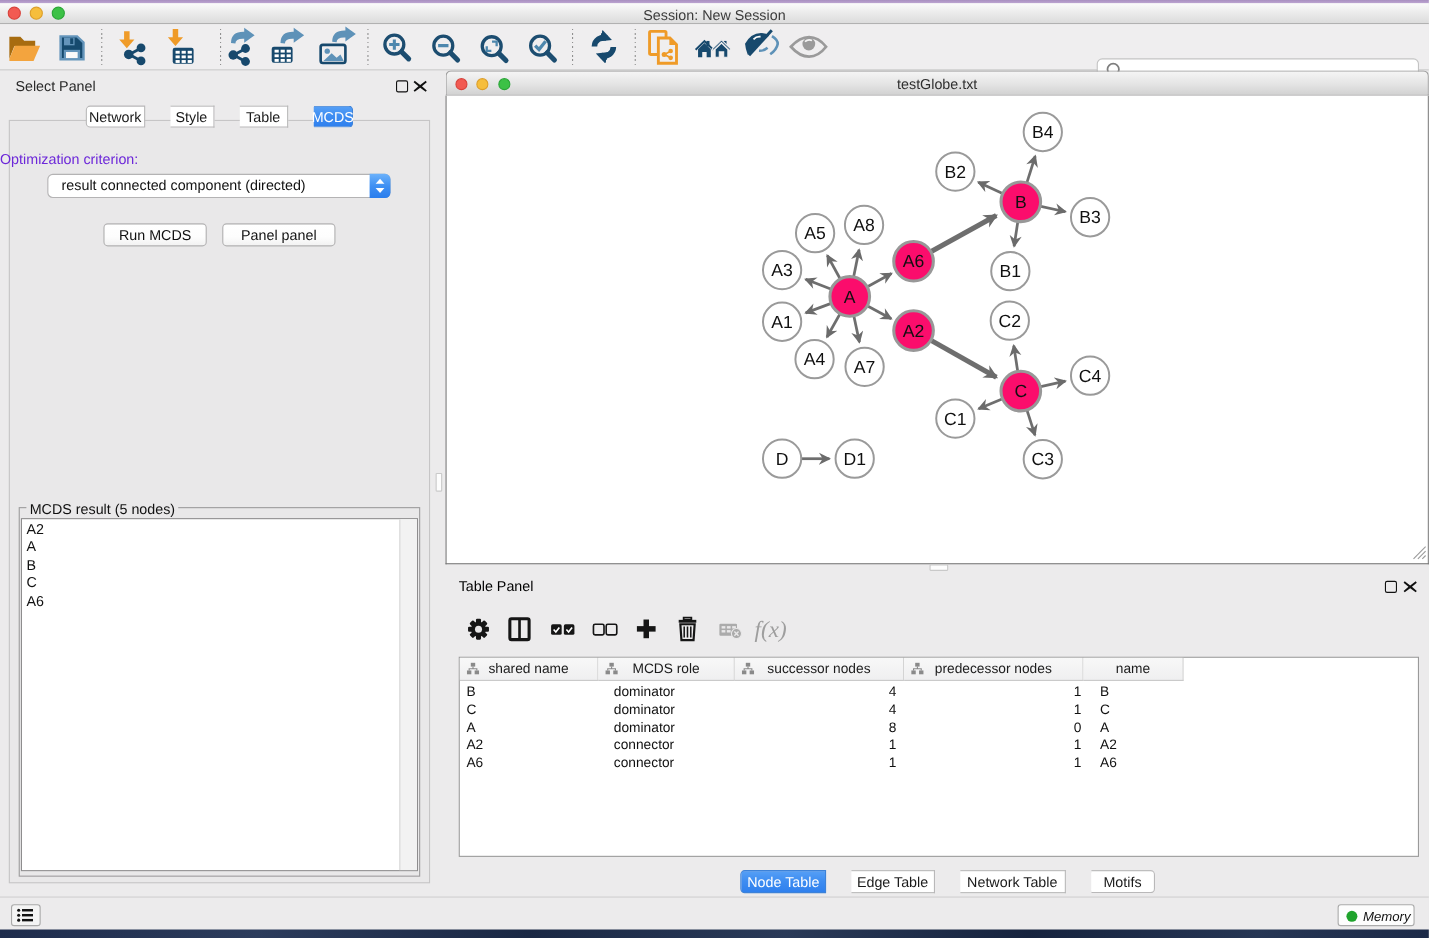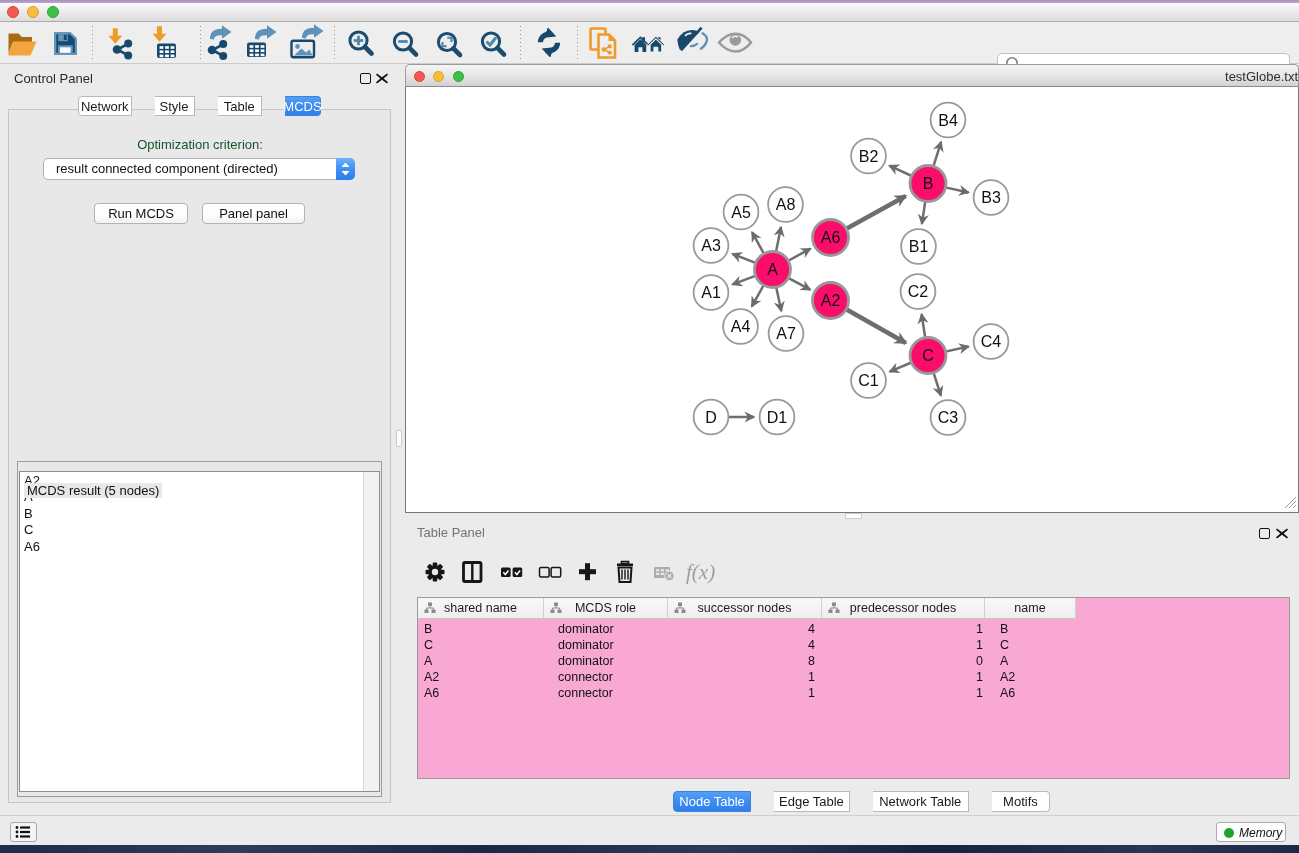--- a/index.html
+++ b/index.html
@@ -37,51 +37,51 @@
 #cp-content { left:8px; top:109px; width:383px; height:694px; background:#e9e8e9;
   border:1px solid #c6c5c6; }
 .tabbar { height:20px; display:flex; font-size:13px;gap:23px; }
 .tab { background:#fff; border:1px solid #b9b8b9; border-left:none; color:#1a1a1a;
   display:flex; align-items:center; justify-content:center; }
 .tab.first { border-left:1px solid #b9b8b9; border-radius:4px 0 0 4px; }
 .tab.last { border-radius:0 4px 4px 0; }
 .tab.sel { background:linear-gradient(180deg,#559ff6 0%,#3d8cf1 50%,#2f80ee 100%);
   border-color:#3d82d8; color:#fff; }
 #cp-tabs { left:78px; top:96px; width:243px; height:20px; }
-#opt-label { left:0; top:137px; width:400px; text-align:center; font-size:13px; color:#14532d; }
+#opt-label { left:0; top:137px; width:400px; font-size:13px; color:#6d28d9; }
 #dropdown { left:43px; top:158px; width:312px; height:22px; background:#fff;
   border:1px solid #b4b3b4; border-radius:5px; font-size:13px; color:#111;
   line-height:20px; padding-left:12px; }
 #dd-cap { left:336px; top:158px; width:19px; height:22px; border-radius:0 5px 5px 0;
   background:linear-gradient(180deg,#6cb2fb 0%,#3f90f3 50%,#2a7ded 100%); }
 .btn { background:linear-gradient(180deg,#ffffff 0%,#fdfdfd 60%,#f2f2f2 100%);
   border:1px solid #b4b3b4; border-radius:4px; font-size:13px; color:#111;
   display:flex; align-items:center; justify-content:center;margin-top:12px; }
 #btn-run { left:94px; top:191px; width:94px; height:21px; }
 #btn-close { left:202px; top:191px; width:103px; height:21px; }
 #fieldset { left:17px; top:461px; width:365px; height:336px; border:1px solid #9d9c9d; }
-#fs-legend { left:24px; top:455px; background:#e9e8e9; padding:0 3px; font-size:13px; color:#111;margin-top:28px; }
+#fs-legend { left:24px; top:455px; background:#e9e8e9; padding:0 3px; font-size:13px; color:#111; }
 #listbox { left:19px; top:471px; width:361px; height:321px; background:#fff;
   border:1px solid #8e8d8e; font-size:13px; color:#111; line-height:16.4px; padding:1px 0 0 4px; }
 #list-sb { left:363px; top:472px; width:16px; height:319px; background:#f2f2f2;
   border-left:1px solid #d8d8d8; }
 
 
 #netwin { left:405px; top:64px; width:894px; height:449px; }
 #net-tbar { position:absolute; left:0; top:0; width:894px; height:23px;
   background:linear-gradient(180deg,#f5f5f5 0%,#e4e4e4 55%,#d2d2d2 100%);
   border:1px solid #9b9b9b; border-bottom:1px solid #8c8c8c; border-radius:5px 5px 0 0; }
-#net-tbar .title { position:absolute; left:0; right:0; top:4px; text-align:right; font-size:13px; color:#2e2e2e; }
+#net-tbar .title { position:absolute; left:0; right:0; top:4px; text-align:center; font-size:13px; color:#2e2e2e; }
 .slight { position:absolute; border-radius:50%; width:11px; height:11px; top:6px; }
 #net-canvas { position:absolute; left:0; top:23px; width:894px; height:426px; background:#fff;
   border:1px solid #777; border-top:none; }
 
 
-#tp-title { left:417px; top:525px; font-size:13px; color:#737373;text-align:center; }
-#tp-table { left:417px; top:597px; width:873px; height:182px; background:#f9a8d4; border:1px solid #9a9a9a; }
+#tp-title { left:417px; top:525px; font-size:13px; color:#000000;text-align:center; }
+#tp-table { left:417px; top:597px; width:873px; height:182px; background:#ffffff; border:1px solid #9a9a9a; }
 .th { position:absolute; top:0; height:21px; background:linear-gradient(180deg,#f8f8f8,#efeff0);
   border-right:1px solid #d0d0d0; border-bottom:1px solid #c5c5c5; font-size:12.5px; color:#1c1c1c; }
 .th .lab { position:absolute; left:0; right:0; top:3px; text-align:center; }
 .cell { position:absolute; font-size:12.5px; color:#111; height:16px; }
 #tp-tabs { left:673px; top:791px; width:377px; height:21px; }
 
 
 #statusbar { left:0; top:815px; width:1299px; height:30px; background:#ecebec;
   border-top:1px solid #cfcfcf; }
 #sb-listbtn { left:10px; top:822px; width:27px; height:20px; background:#f4f4f4;
@@ -92,20 +92,21 @@
   border-radius:50%; background:#1fa32c; }
 #sb-mem .lab { position:absolute; left:22px; top:2.5px;font-style:italic; }
 </style>
 </head>
 <body>
 <div class="abs" id="desktop-top"></div>
 <div class="abs" id="titlebar">
   <div class="light" id="l-red"></div>
     <div class="light" id="l-yel"></div>
     <div class="light" id="l-grn"></div>
+  <div class="title">Session: New Session</div>
 </div>
 <div class="abs" id="toolbar">
   <div class="tsep" style="left:92px"></div>
   <div class="tsep" style="left:200px"></div>
   <div class="tsep" style="left:334px"></div>
   <div class="tsep" style="left:520px"></div>
   <div class="tsep" style="left:577px"></div>
   <svg class="abs" style="left:0;top:0" width="780" height="42" viewBox="0 0 780 42">
 
     <g>
@@ -259,21 +260,21 @@
       <path d="M731.8 15.8 Q734.6 13.2 738.2 14.8" fill="none" stroke="#f4f4f4" stroke-width="1.6"></path>
     </g>
   </svg>
   <div class="abs" id="search"></div>
   <svg class="abs" style="left:1004px;top:33px" width="20" height="20" viewBox="0 0 20 20">
     <circle cx="8" cy="8" r="5.2" fill="none" stroke="#7e7e7e" stroke-width="1.6"></circle>
     <line x1="12" y1="12" x2="15.5" y2="15.5" stroke="#7e7e7e" stroke-width="1.6"></line>
   </svg>
 </div>
 
-<div class="abs" id="cp-title">Control Panel</div>
+<div class="abs" id="cp-title">Select Panel</div>
 <div class="abs winbtn-sq" style="left:360px; top:73px;"></div>
 <svg class="abs" style="left:375px;top:72px" width="14" height="13" viewBox="0 0 14 13">
   <path d="M2 1.5 L7 5.2 L12 1.5 L13 2.7 L8.6 6.5 L13 10.3 L12 11.5 L7 7.8 L2 11.5 L1 10.3 L5.4 6.5 L1 2.7 Z" fill="#111"></path>
 </svg>
 <div class="abs" id="cp-content"></div>
 <div class="abs tabbar" id="cp-tabs">
   <div class="tab first" style="width:72px">Network</div>
   <div class="tab" style="width:54px">Style</div>
   <div class="tab" style="width:60px">Table</div>
   <div class="tab last sel" style="width:36px">MCDS</div>

